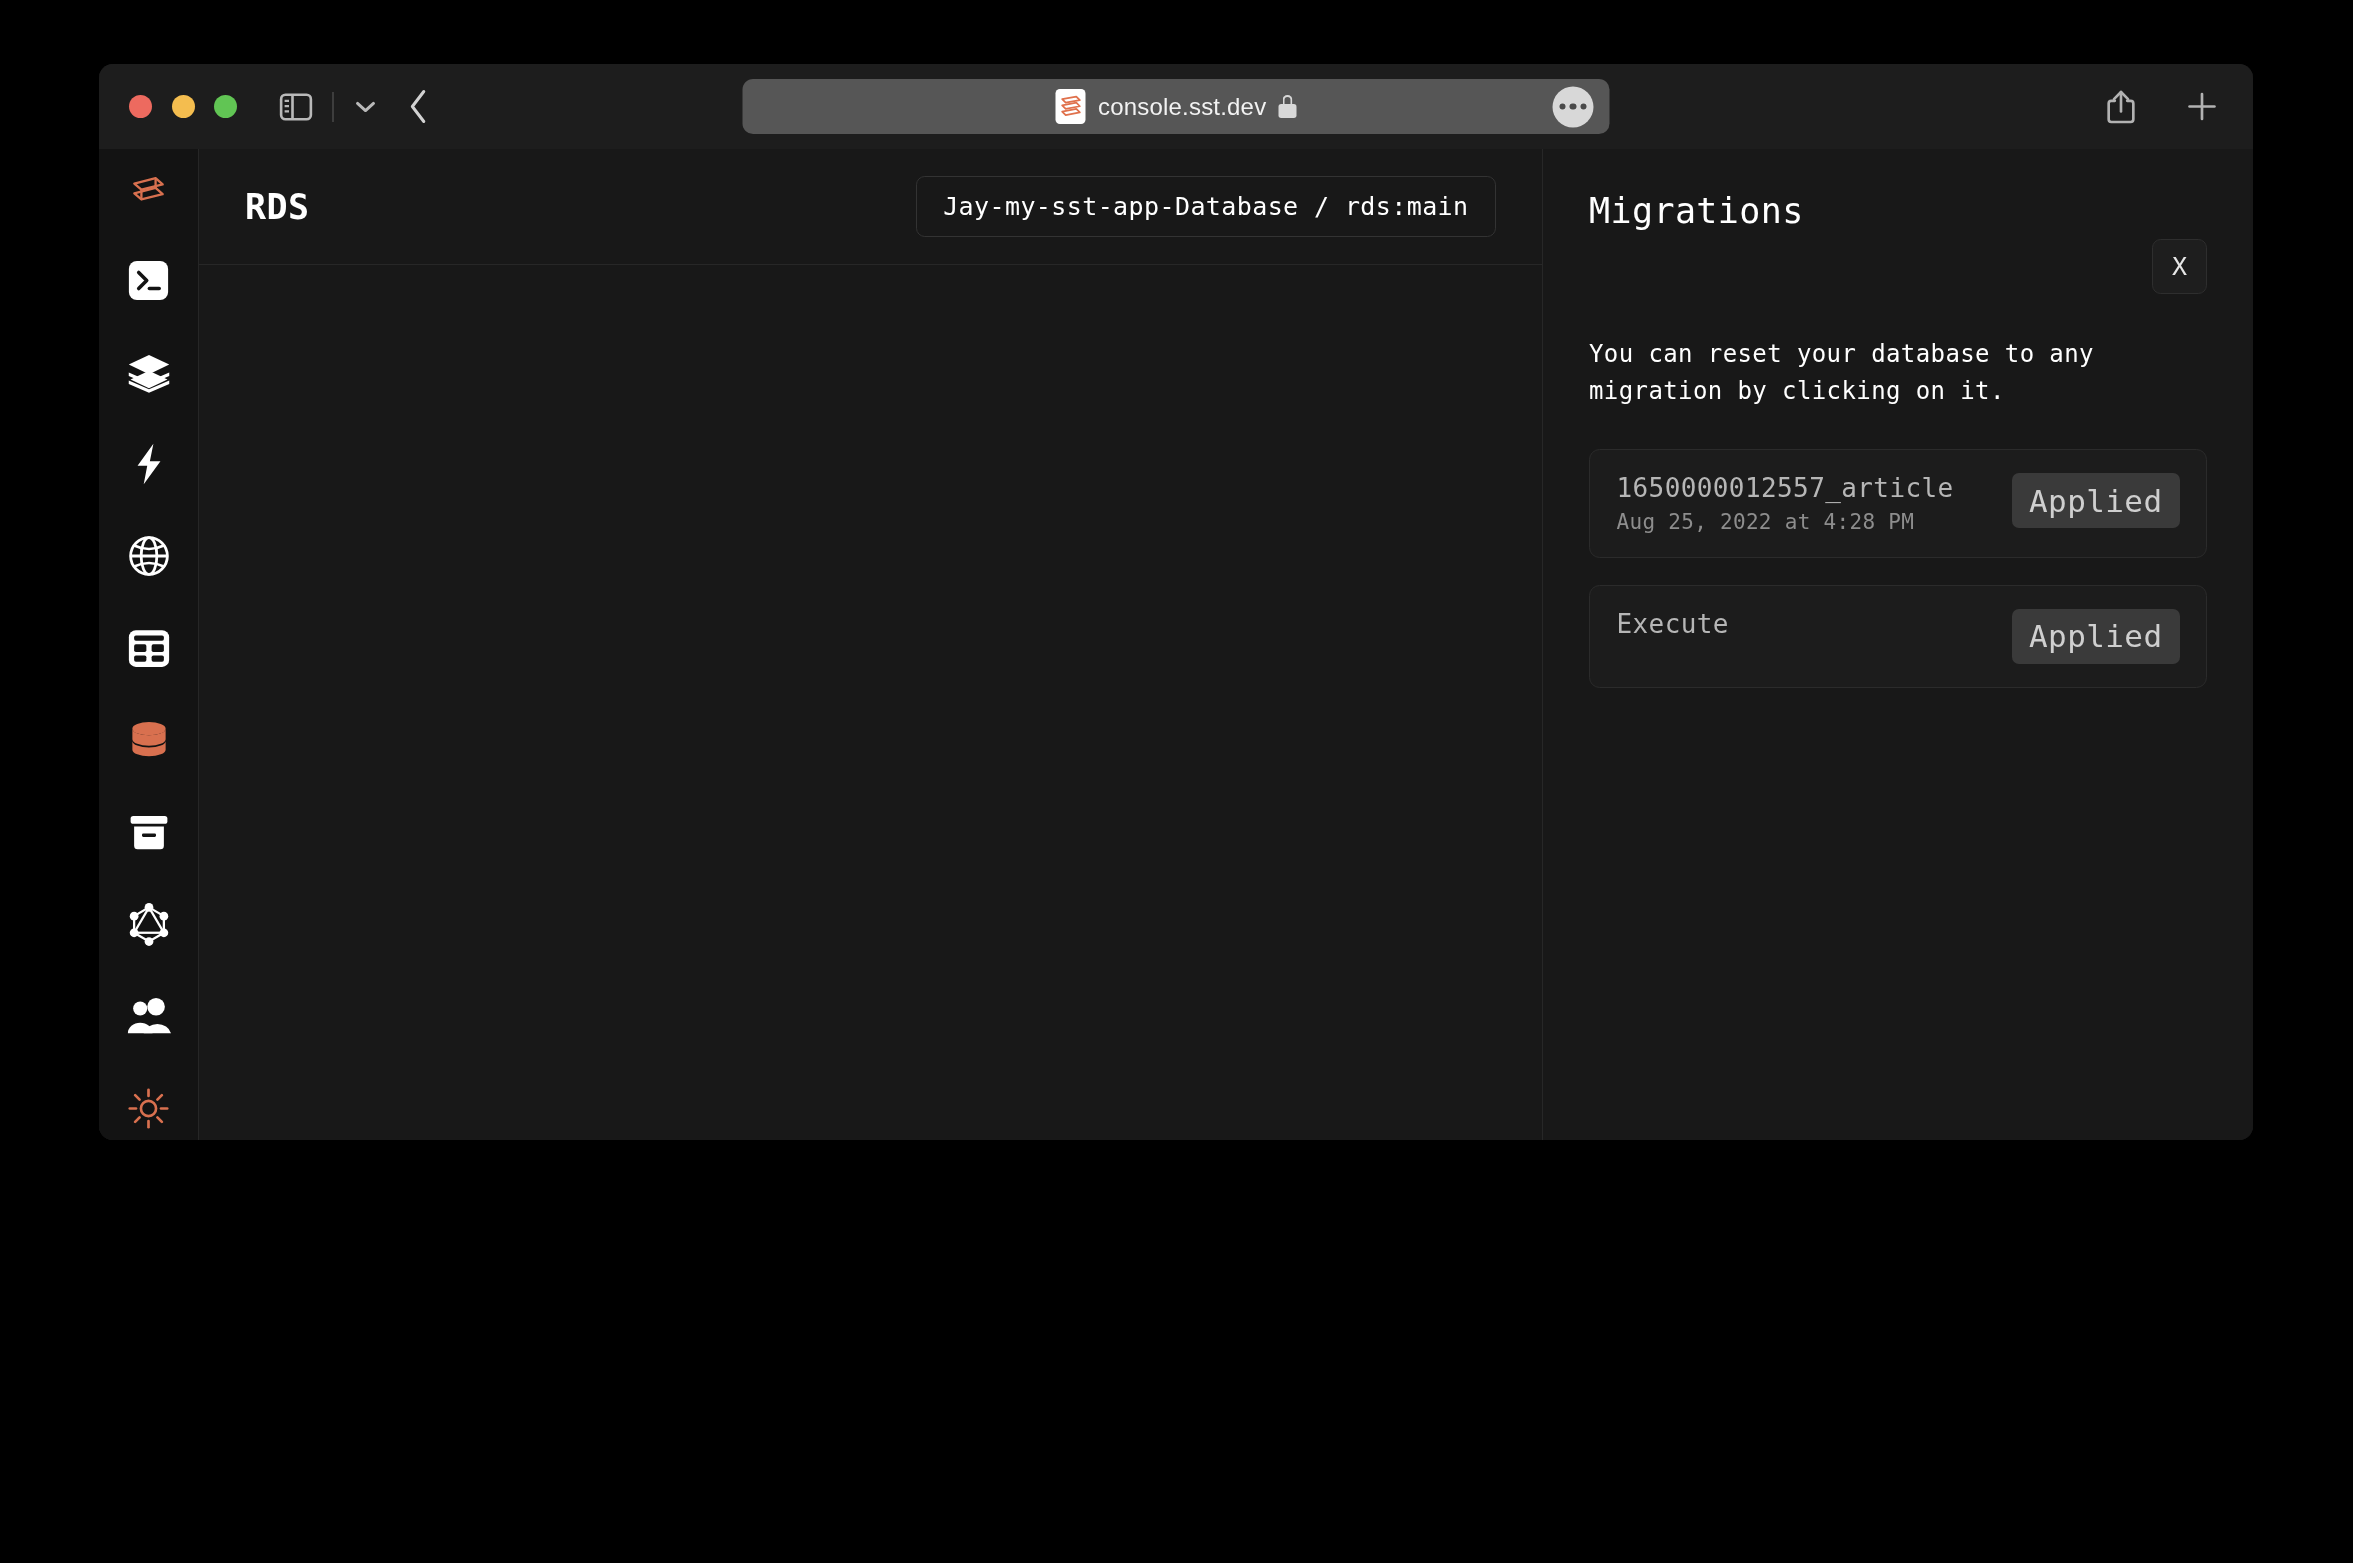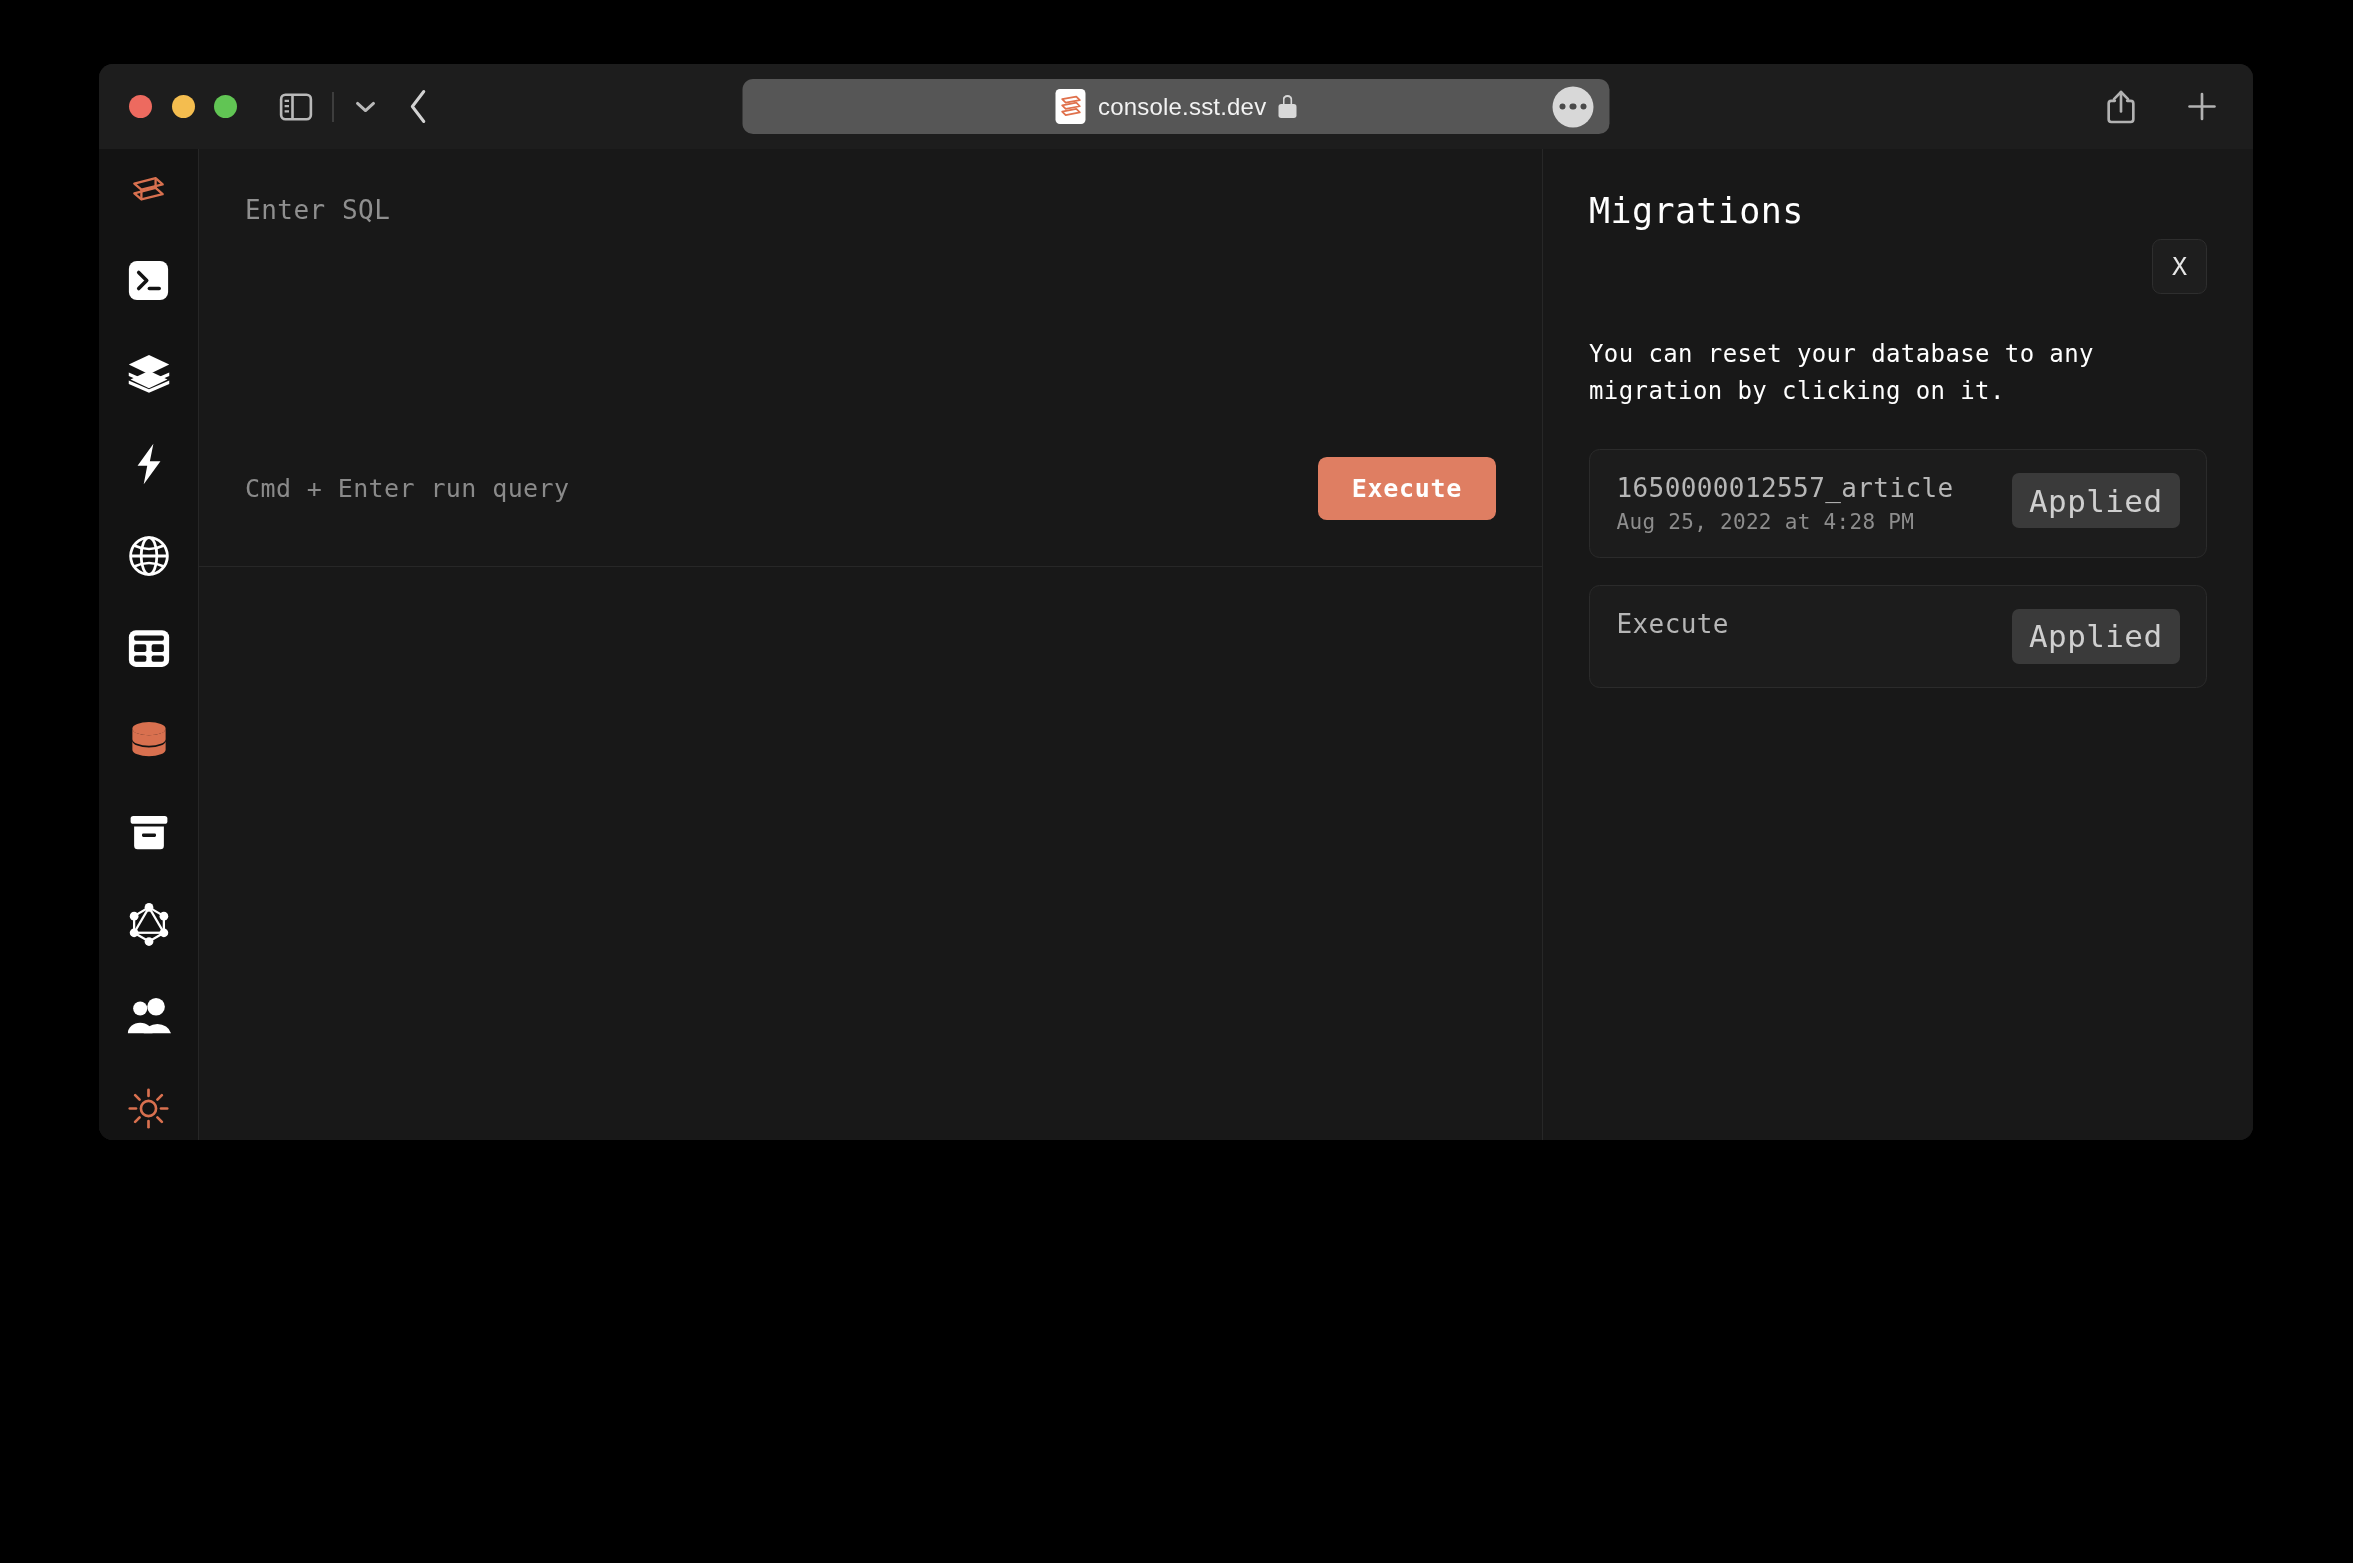--- a/index.html
+++ b/index.html
@@ -459,30 +459,25 @@
         <div class="rail-item exit">
           <svg width="46" height="30" viewBox="0 0 52 34" fill="none">
             <line x1="4" y1="17" x2="45" y2="17" stroke="#ffffff" stroke-width="3.6" stroke-linecap="round"></line>
             <path d="M32 5 L45 17 L32 29" stroke="#ffffff" stroke-width="3.6" stroke-linecap="round" stroke-linejoin="round"></path>
           </svg>
         </div>
       </div>
     </div>
 
     <div class="main">
-
-      <div class="editor-zone">
-        <div class="sql-area">
-          <div class="sql-placeholder">Enter SQL</div>
-        </div>
-        <div class="exec-row">
-          <div class="hint">Cmd + Enter run query</div>
-          <button class="execute-btn">Execute</button>
-        </div>
+      <div class="main-header">
+        <div class="page-title">RDS</div>
+        <div class="db-select">Jay-my-sst-app-Database / rds:main</div>
       </div>
+
 
       <div class="results-zone"></div>
     </div>
 
     <div class="panel">
       <div class="panel-head">
         <div class="panel-title">Migrations</div>
         <button class="close-btn">X</button>
       </div>
       <div class="panel-desc">You can reset your database to any migration by clicking on it.</div>

